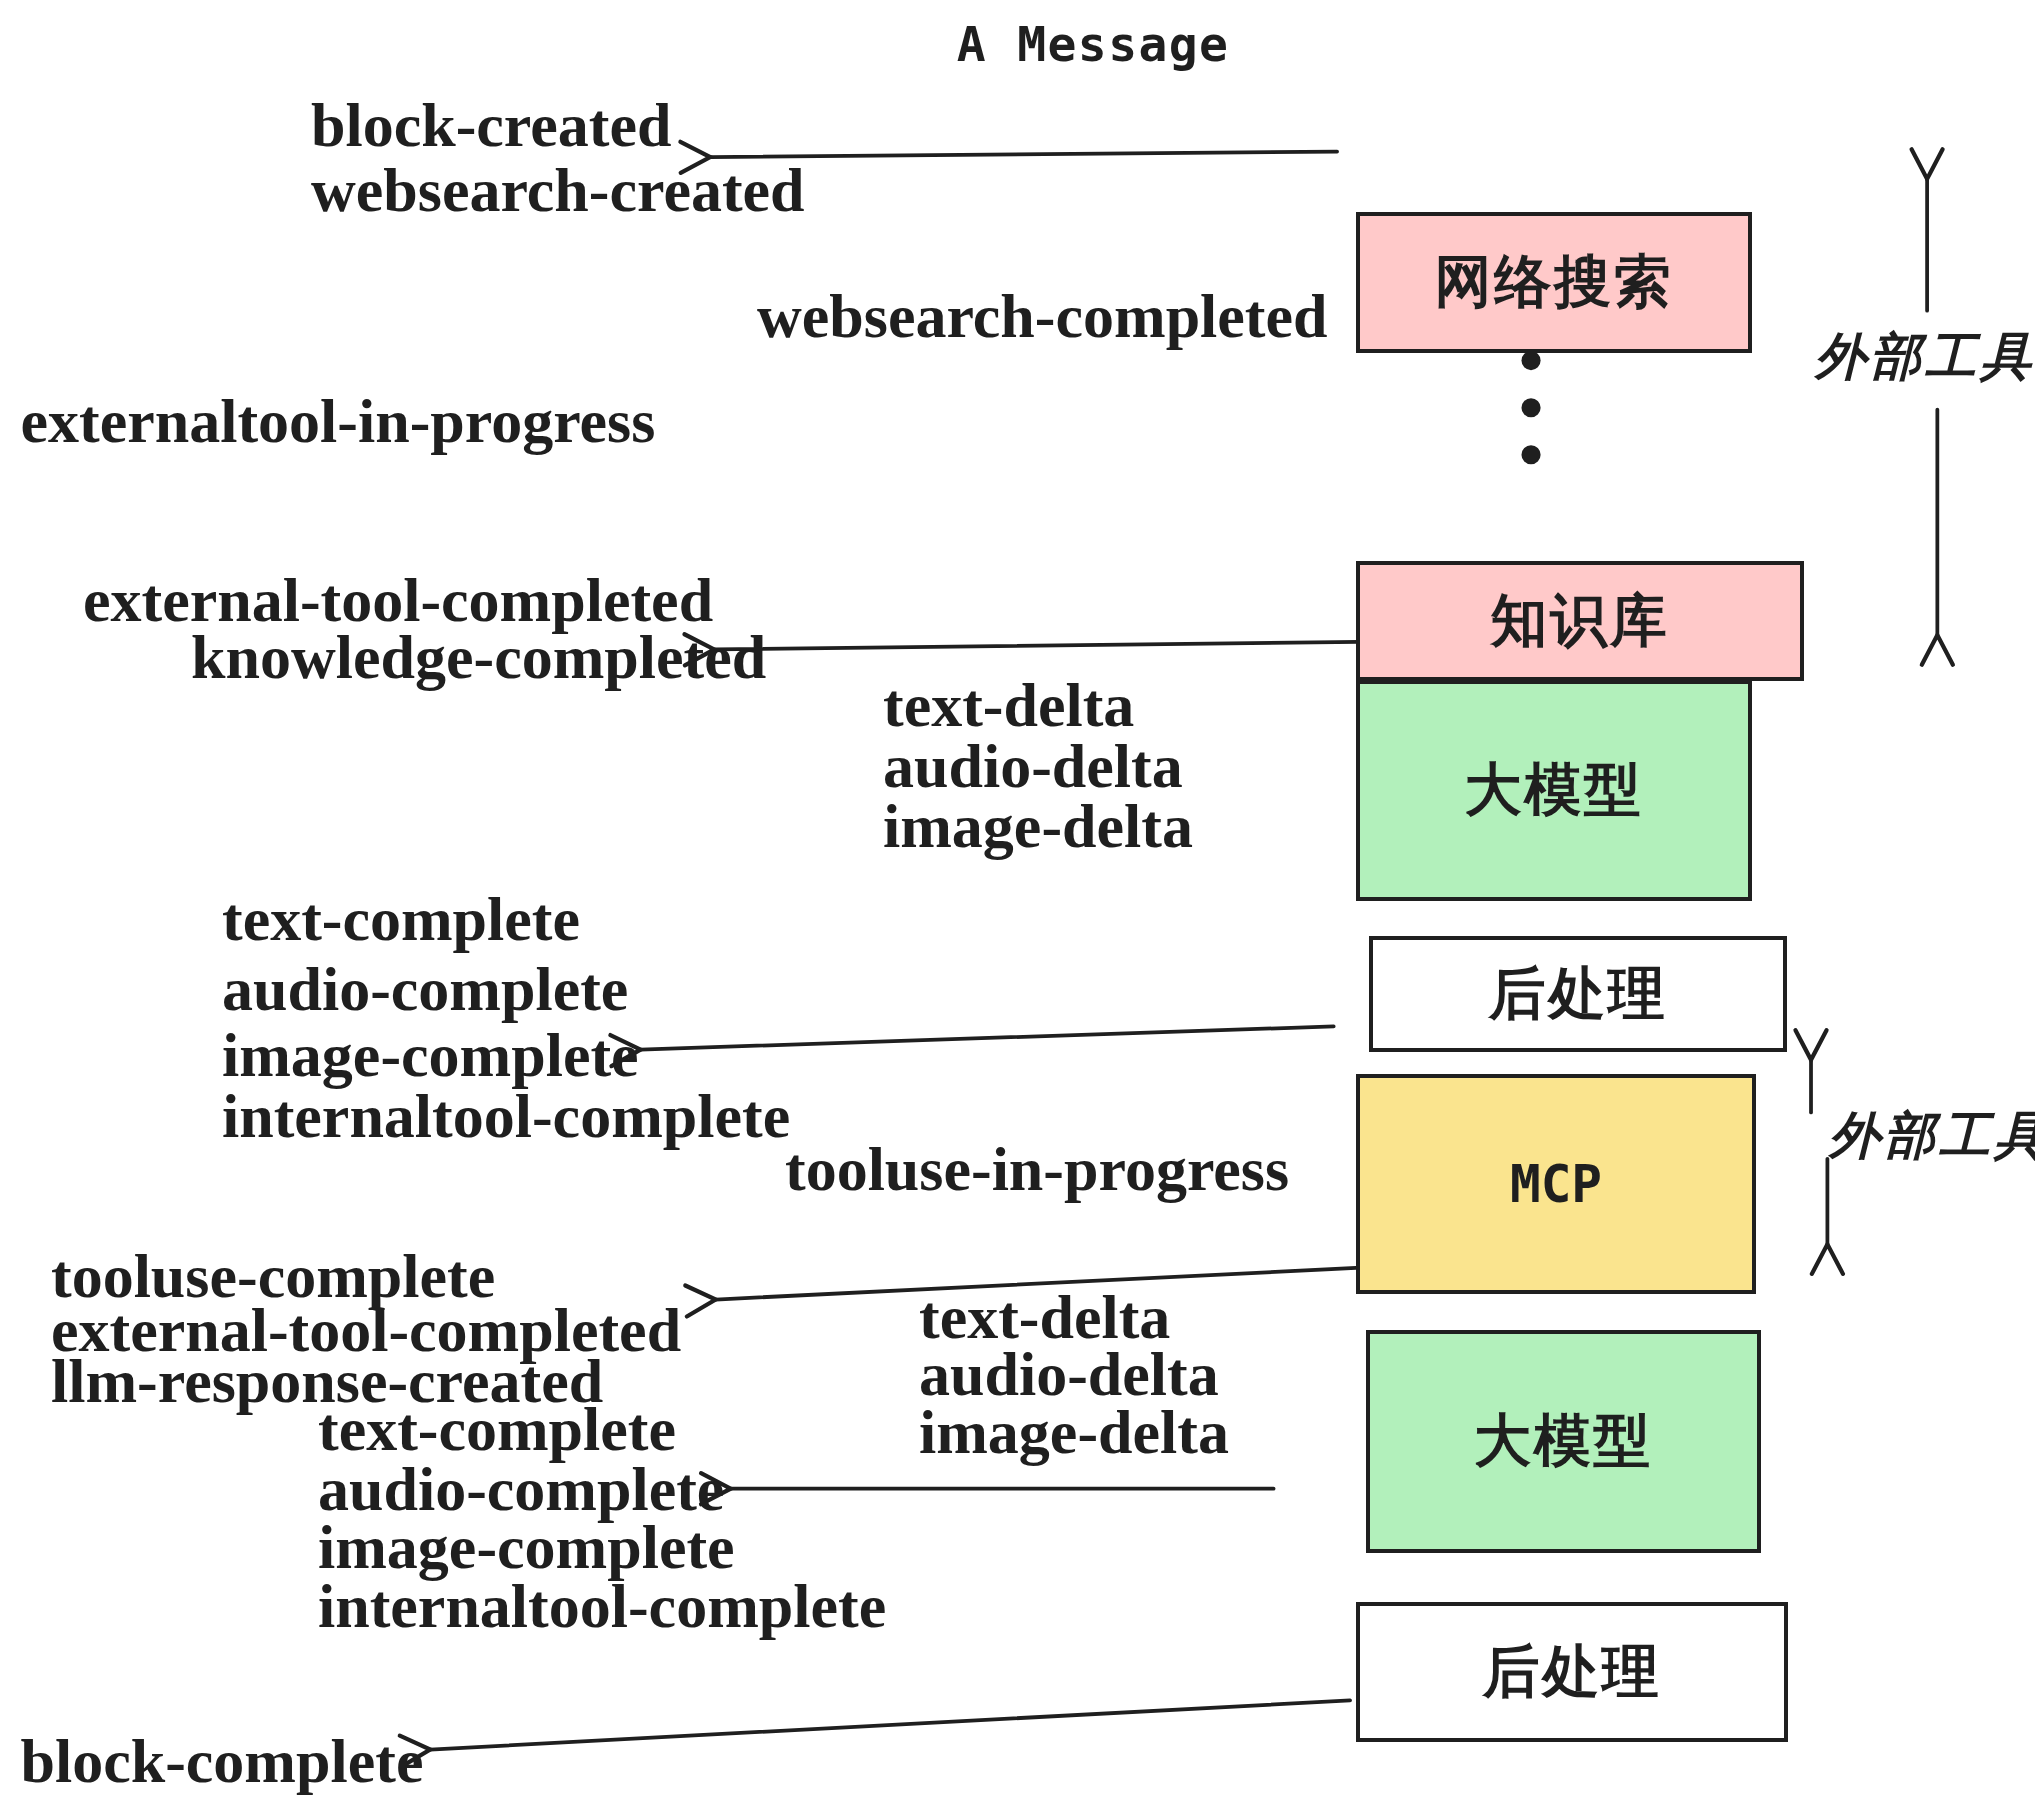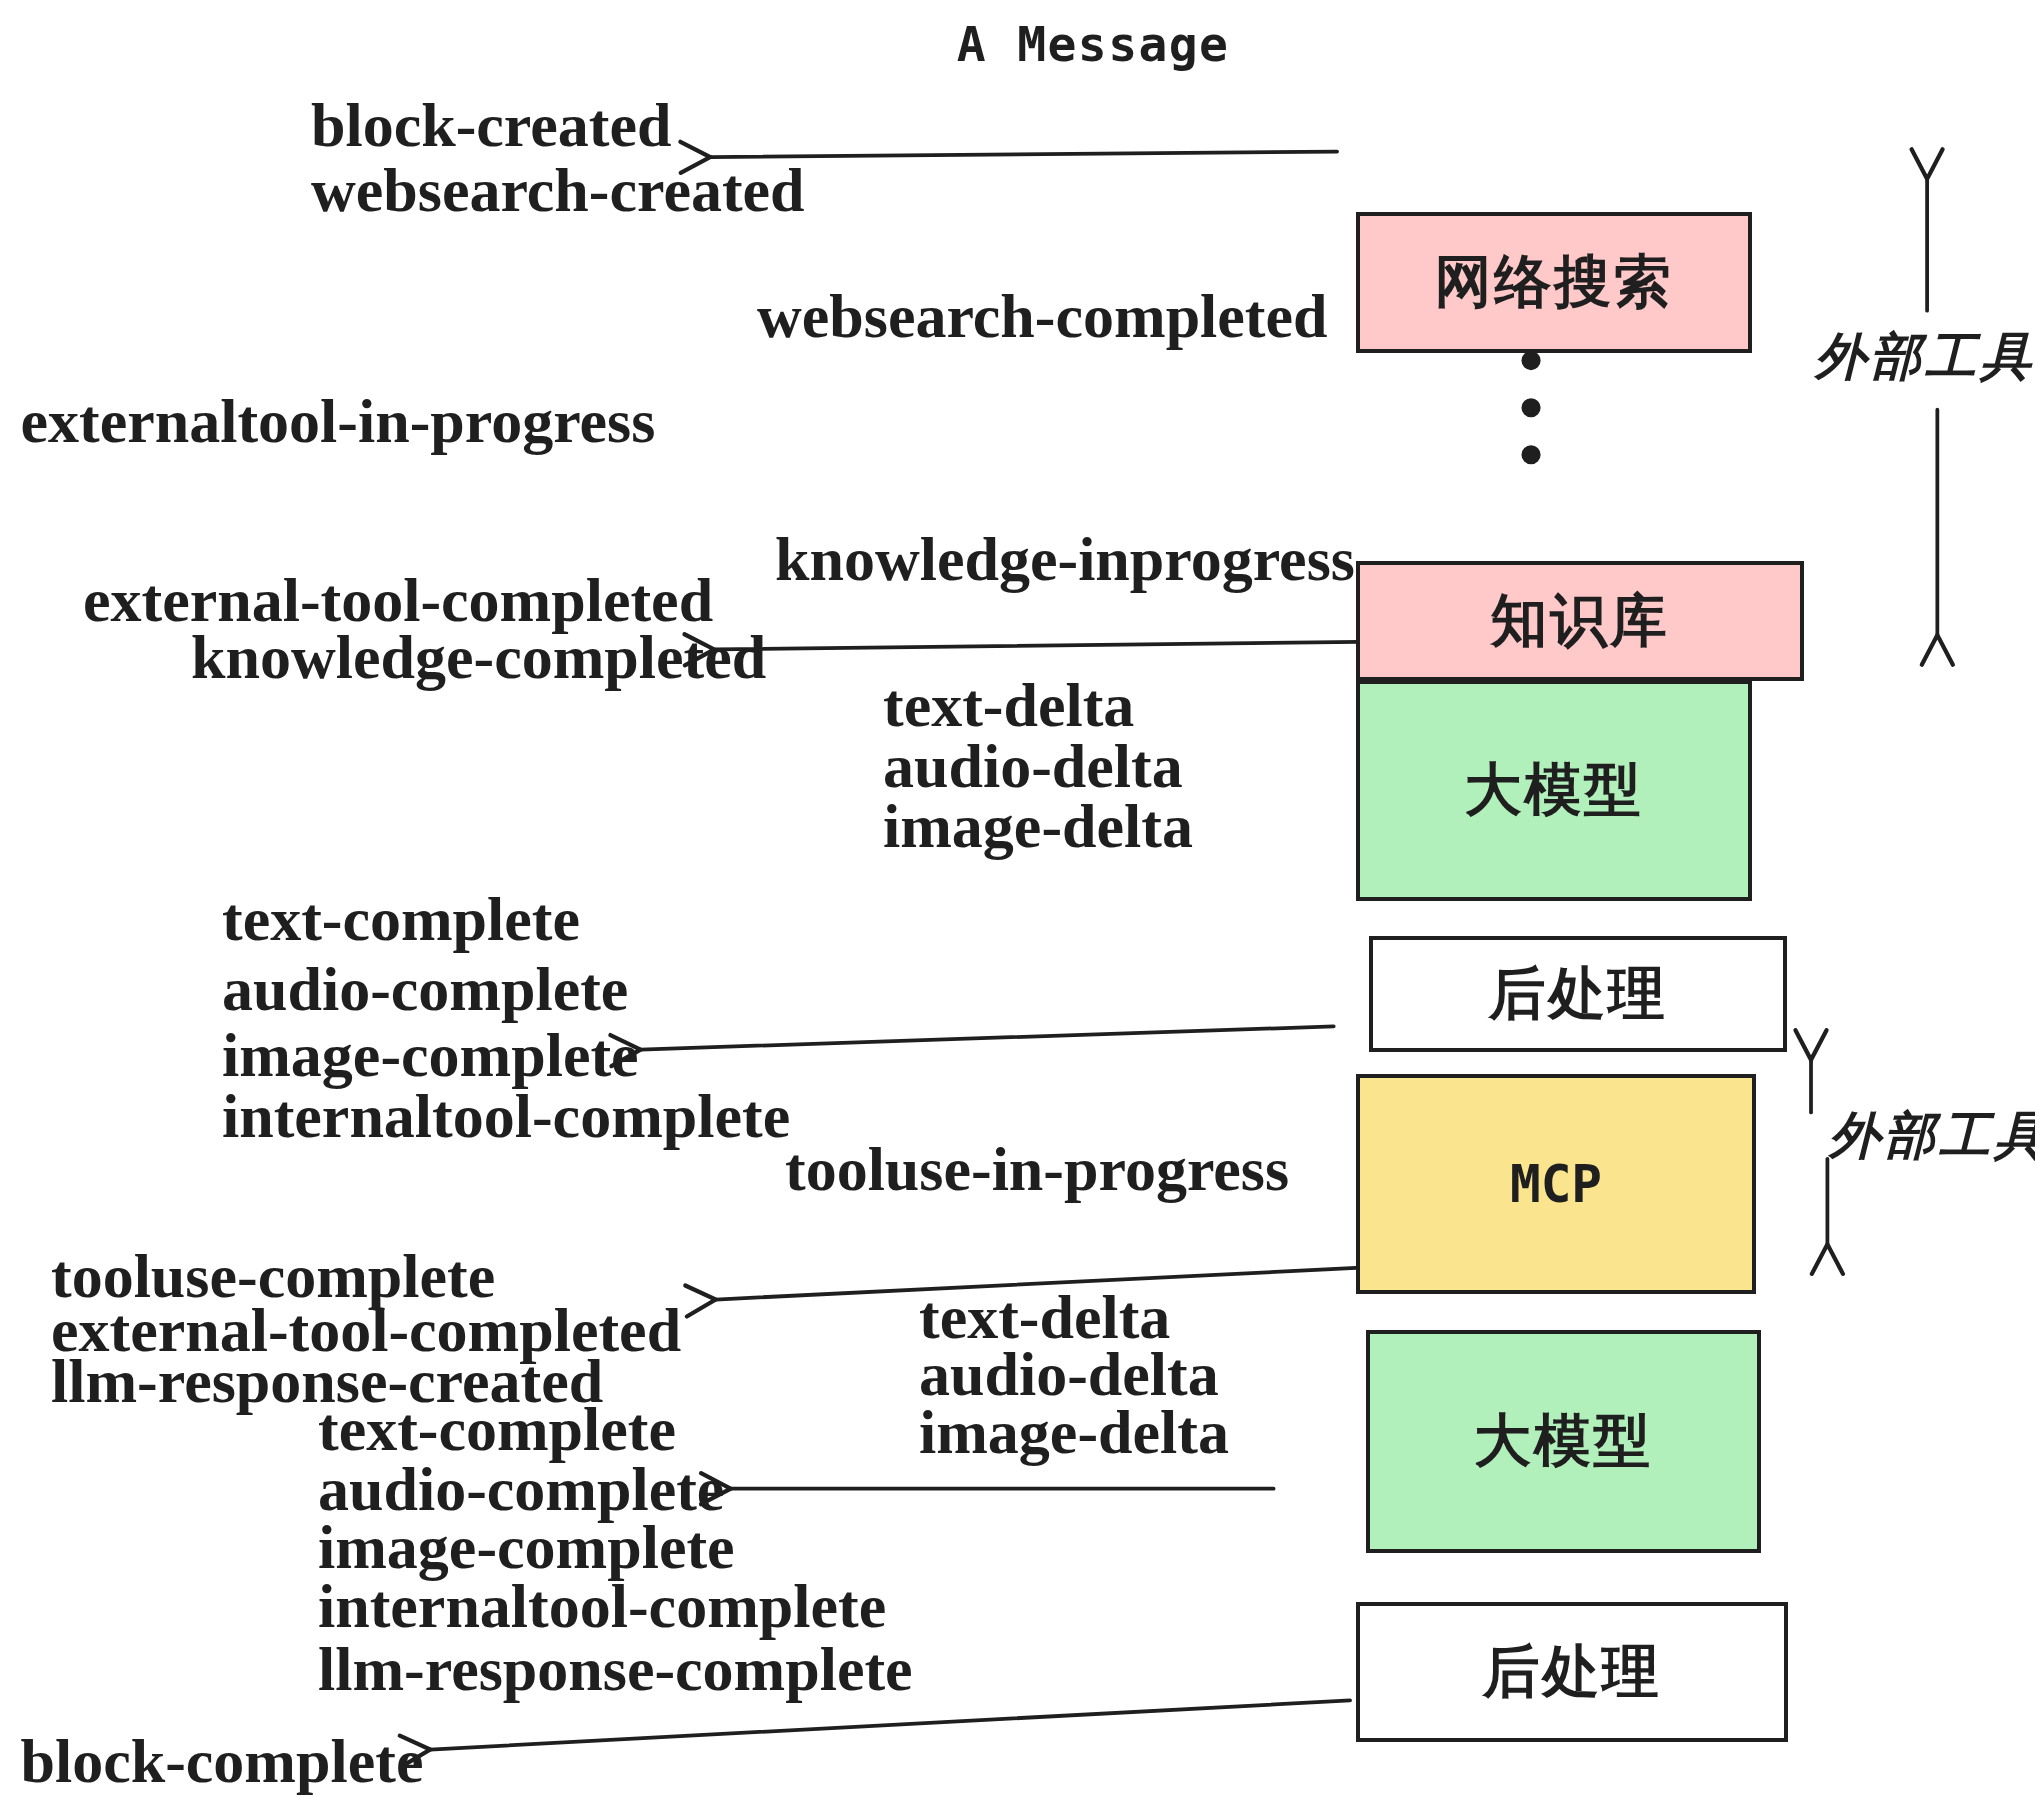--- a/index.html
+++ b/index.html
@@ -119,21 +119,20 @@
       <circle class="dot" cx="2242" cy="666" r="14"></circle>
     </g>
   </svg>
 
   <div class="title">A Message</div>
 
   <div class="ev" style="left:311px;top:125px">block-created</div>
   <div class="ev" style="left:311px;top:190px">websearch-created</div>
   <div class="ev" style="left:757px;top:316px">websearch-completed</div>
   <div class="ev" style="left:20.5px;top:421px">externaltool-in-progress</div>
-  <div class="ev" style="left:775px;top:559px">knowledge-inprogress</div>
   <div class="ev" style="left:83px;top:600px">external-tool-completed</div>
   <div class="ev" style="left:191px;top:657px">knowledge-completed</div>
 
   <div class="ev" style="left:883px;top:705px">text-delta</div>
   <div class="ev" style="left:883px;top:766px">audio-delta</div>
   <div class="ev" style="left:883px;top:826px">image-delta</div>
 
   <div class="ev" style="left:222px;top:919px">text-complete</div>
   <div class="ev" style="left:222px;top:989px">audio-complete</div>
   <div class="ev" style="left:222px;top:1055px">image-complete</div>
@@ -145,21 +144,20 @@
   <div class="ev" style="left:51px;top:1381px">llm-response-created</div>
 
   <div class="ev" style="left:919px;top:1317px">text-delta</div>
   <div class="ev" style="left:919px;top:1374px">audio-delta</div>
   <div class="ev" style="left:919px;top:1432px">image-delta</div>
 
   <div class="ev" style="left:318px;top:1429px">text-complete</div>
   <div class="ev" style="left:318px;top:1489px">audio-complete</div>
   <div class="ev" style="left:318px;top:1547px">image-complete</div>
   <div class="ev" style="left:318px;top:1606px">internaltool-complete</div>
-  <div class="ev" style="left:318px;top:1669px">llm-response-complete</div>
 
   <div class="ev" style="left:20.5px;top:1761px">block-complete</div>
 
   <div class="box fill-pink" style="left:1356px;top:171px;width:396px;height:141px">
     <span class="cjk">网络搜索</span>
   </div>
   <div class="box fill-pink" style="left:1356px;top:520px;width:448px;height:120px">
     <span class="cjk">知识库</span>
   </div>
   <div class="box fill-green" style="left:1356px;top:639px;width:396px;height:221px">

